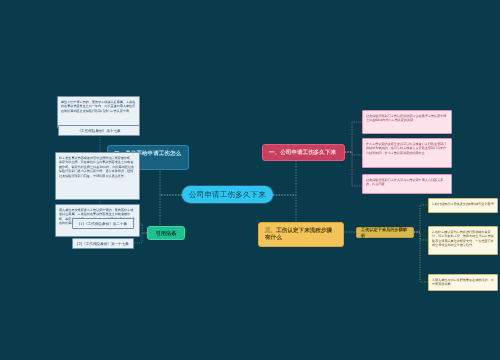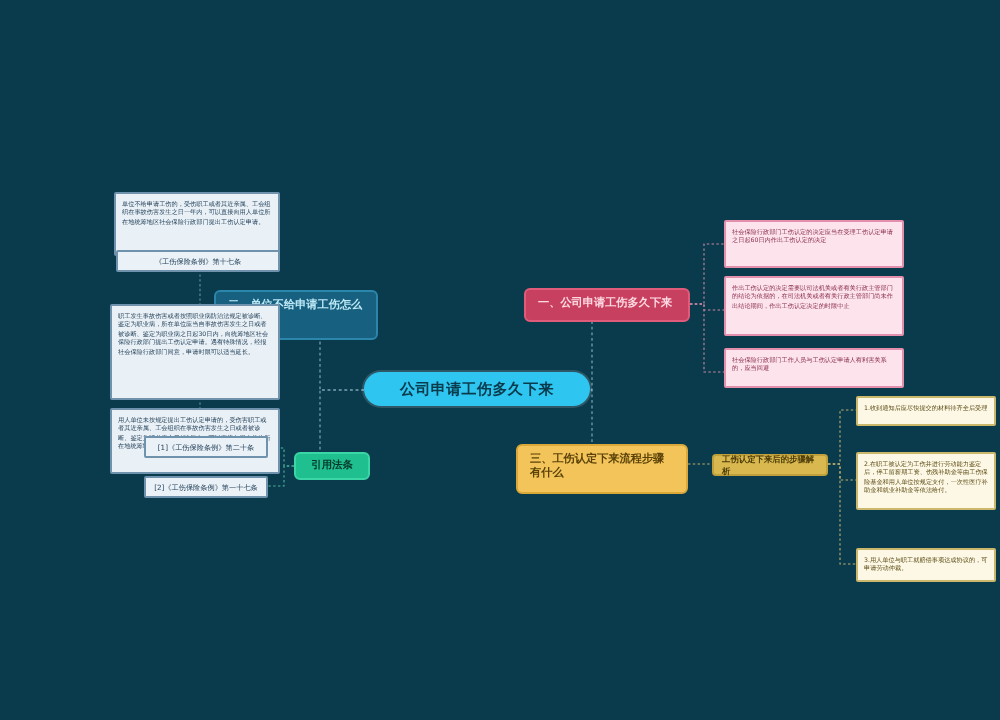--- a/index.html
+++ b/index.html
@@ -16,23 +16,23 @@
   .node{position:absolute;box-sizing:border-box;}
 
   
   .root{
     background:#2ec6f0;
     color:#0a3b4d;
     border-radius:9px;
     font-size:7.5px;
     line-height:1.25;
     letter-spacing:.2px;
-    padding:4px 18px;
+    padding:4px 7px;
     white-space:nowrap;
-    font-weight:700;
+    font-weight:400;
     box-shadow:0 0 0 1px rgba(255,255,255,.15);
   }
 
   
   .branch{
     border-radius:3px;
     font-size:5.6px;
     line-height:1.3;
     padding:4px 6px;
     font-weight:700;

